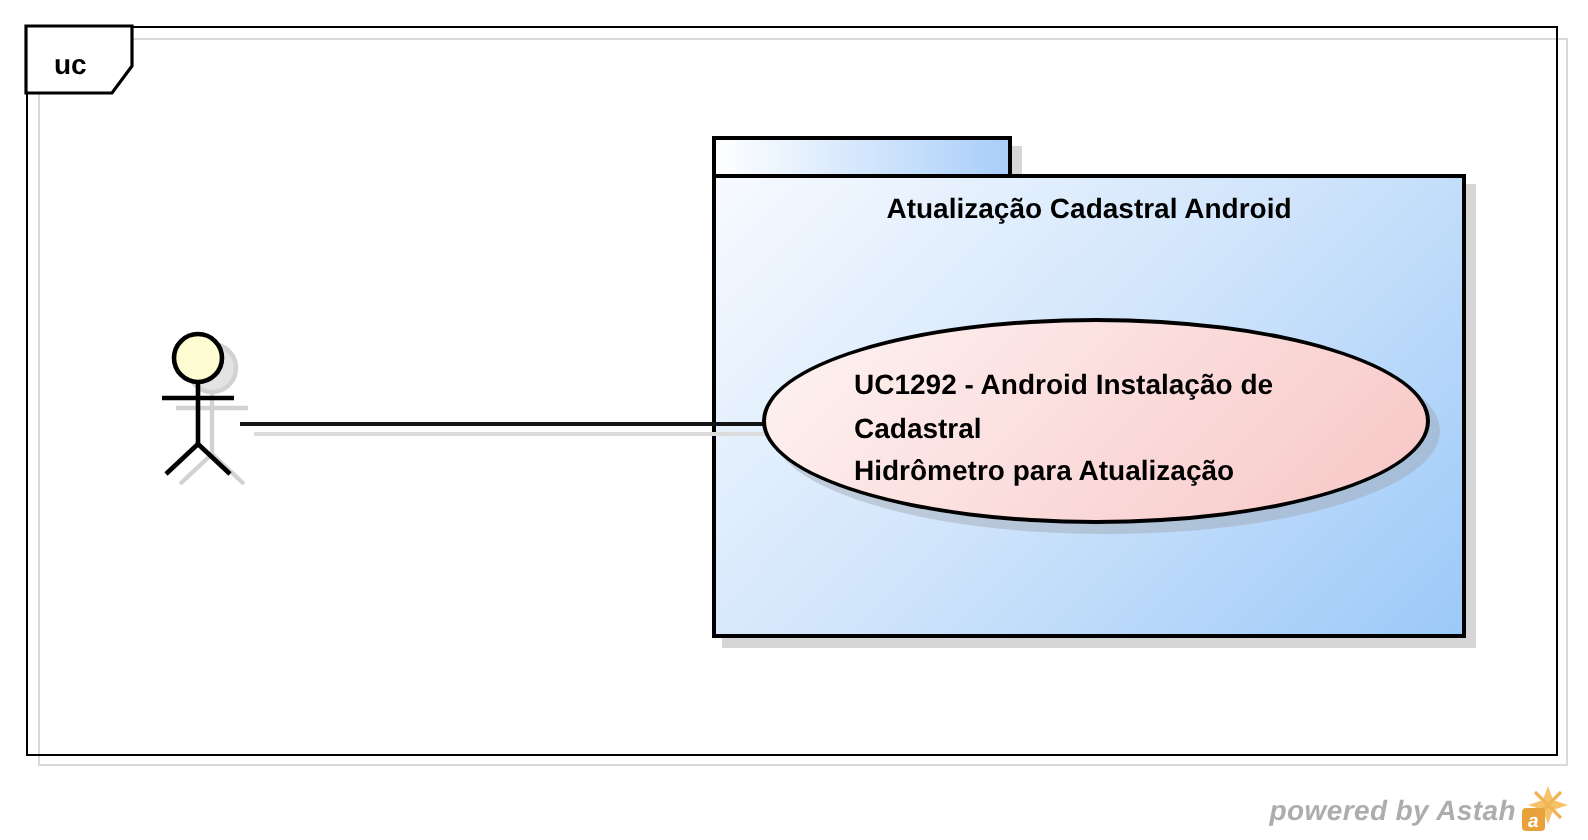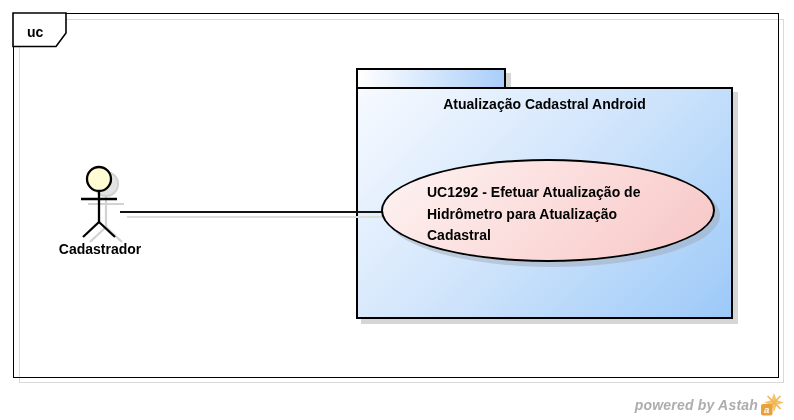--- a/index.html
+++ b/index.html
@@ -90,27 +90,26 @@
     </g>
 
     <g stroke="#000000" stroke-width="2.3" fill="none">
       <circle cx="27" cy="22" r="12" fill="#fdfcd2"></circle>
       <line x1="27" y1="34" x2="27" y2="65"></line>
       <line x1="9" y1="42" x2="45" y2="42"></line>
       <line x1="27" y1="65" x2="11" y2="80"></line>
       <line x1="27" y1="65" x2="43" y2="80"></line>
     </g>
   </svg>
-  <div class="abs actor-label">Cadastrador</div>
 
   <div class="abs usecase"></div>
   <div class="abs usecase-text">
-    <div>UC1292 - Efetuar Atualização de</div>
+    <div>UC1292 - Android Instalação de</div>
+    <div>Cadastral</div>
     <div>Hidrômetro para Atualização</div>
-    <div>Cadastral</div>
   </div>
 
   <div class="abs watermark">
     <span class="watermark-text">powered by Astah</span>
     <svg width="25" height="23" viewBox="0 0 25 23">
       <polygon points="15,0 17.6,7 25,9.5 17.6,12 15,19 12.4,12 5,9.5 12.4,7" fill="#f6c36a"></polygon>
       <line x1="8.5" y1="3" x2="21.5" y2="16" stroke="#f0b455" stroke-width="1.6"></line>
       <line x1="21.5" y1="3" x2="8.5" y2="16" stroke="#f0b455" stroke-width="1.6"></line>
       <rect x="2" y="11" width="11.5" height="11.5" rx="2" fill="#e9a13b"></rect>
       <text x="7.7" y="20.3" text-anchor="middle" font-family="Liberation Sans, sans-serif" font-size="9.5" font-weight="bold" fill="#ffffff">a</text>

